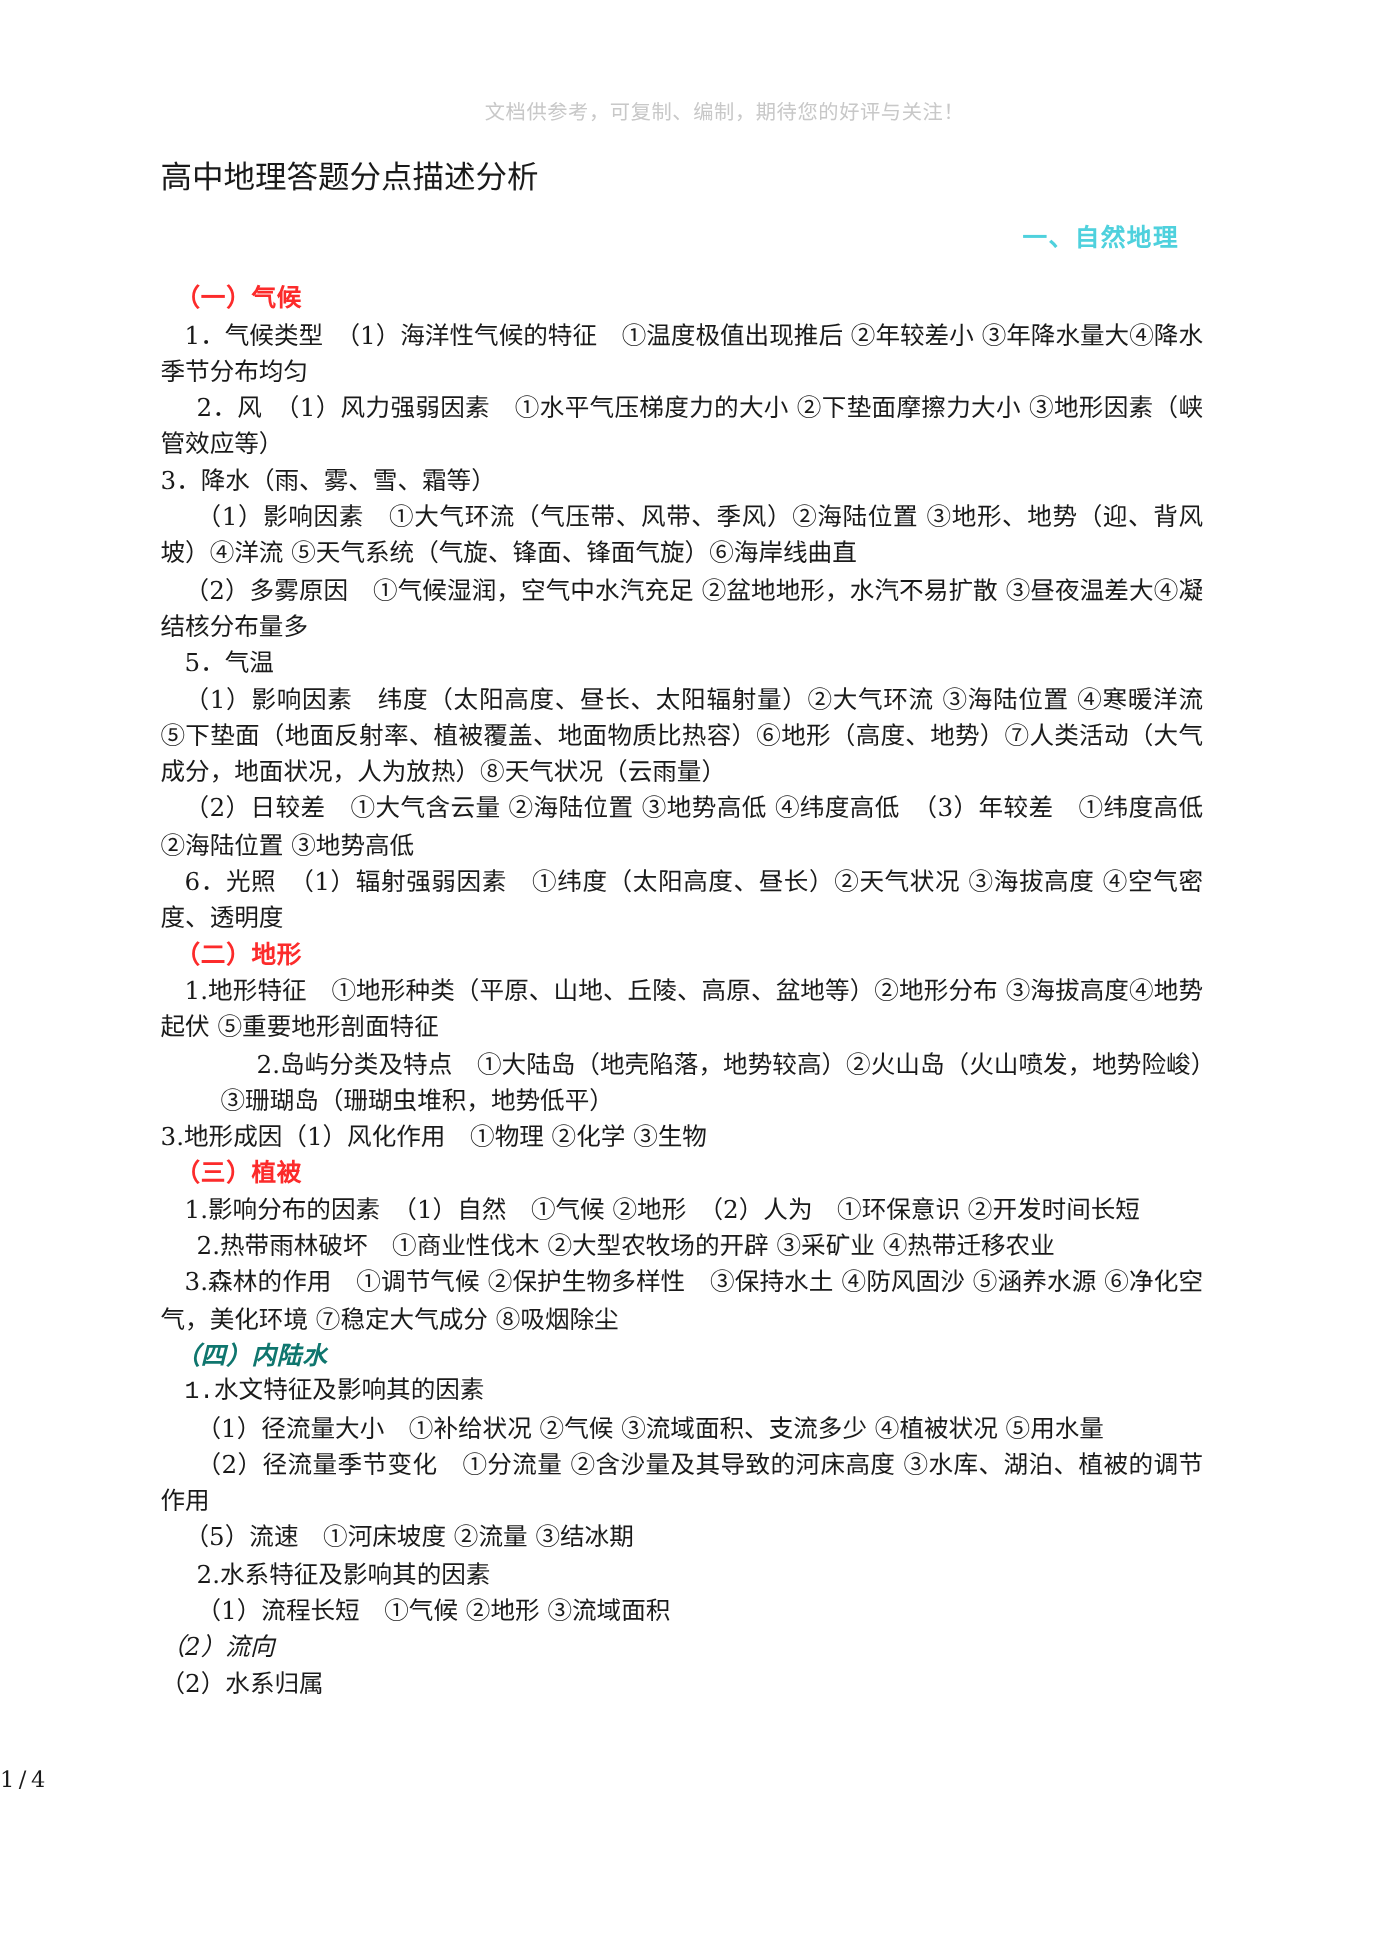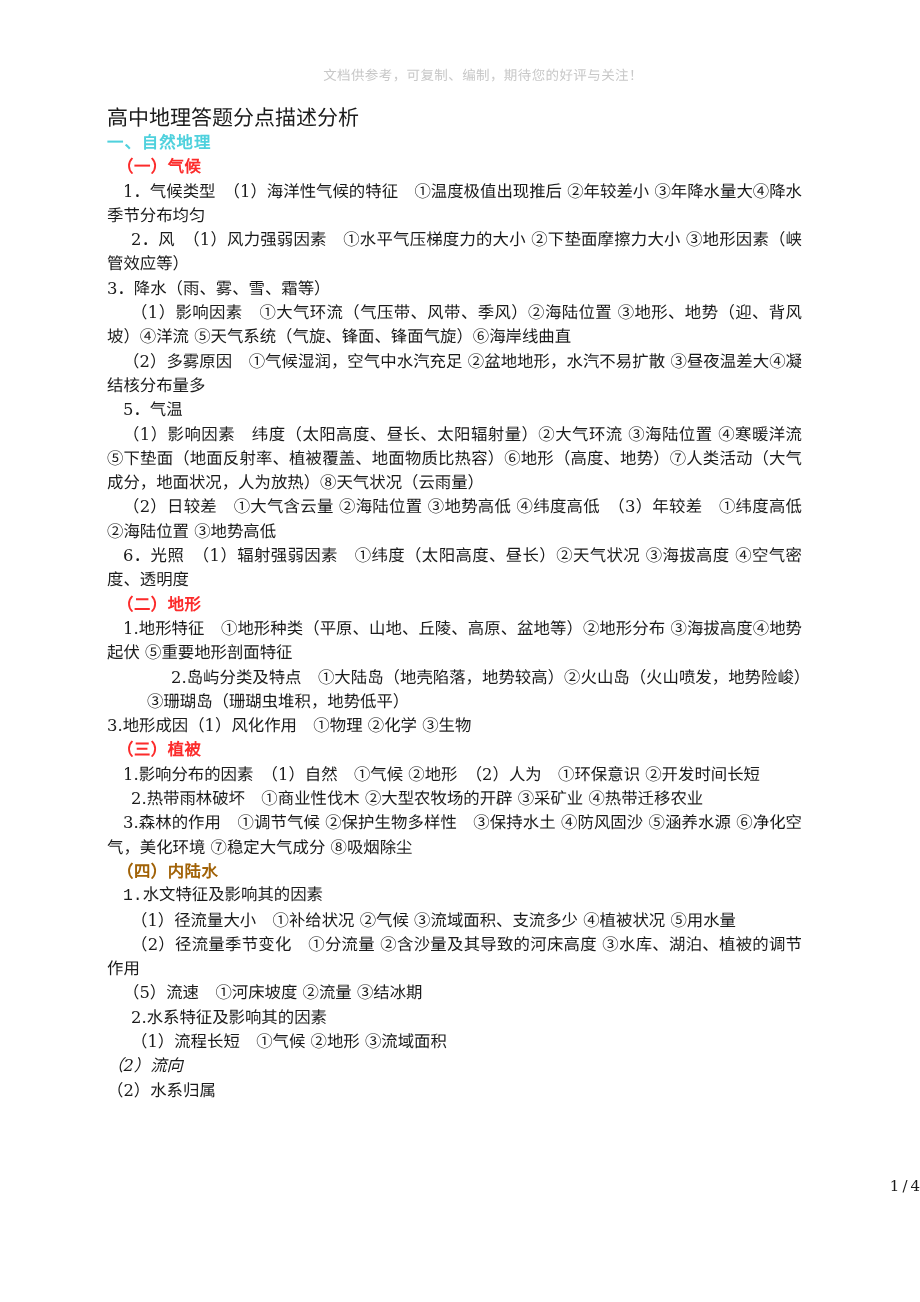--- a/index.html
+++ b/index.html
@@ -66,41 +66,41 @@
     font-size: 21px;
     line-height: 24.3px;
     color: #1a1a1a;
     margin: 0;
   }
 
   .sec-title {
     font-size: 16.4px;
     line-height: 25px;
     font-weight: bold;
-    text-align: left;
-    margin: 0;
+    text-align: right;
+    margin: 16px;
     letter-spacing: 1px;
   }
 
   .sub-title {
     font-size: 16.4px;
     line-height: 24.3px;
     font-weight: bold;
     margin: 0;
     text-indent: 10px;
     letter-spacing: 0.5px;
   }
 
   
   .doc-footer {
     position: absolute;
     left: 0;
     top: 1176px;
     width: 920px;
-    text-align: right;
+    text-align: left;
     font-size: 15px;
     line-height: 20px;
     color: #1a1a1a;
   }
   .doc-footer .pg-sep { padding: 0 3px; }
 </style>
 </head>
 <body>
 
 <div class="page">
@@ -124,21 +124,21 @@
         <p class="ln ind-1" style="color: rgb(26, 26, 26);">（2）日较差　①大气含云量 ②海陆位置 ③地势高低 ④纬度高低　（3）年较差　①纬度高低 ②海陆位置 ③地势高低</p>
         <p class="ln ind-1" style="color: rgb(26, 26, 26);">6．光照　（1）辐射强弱因素　①纬度（太阳高度、昼长）②天气状况 ③海拔高度 ④空气密度、透明度</p>
         <p class="sub-title" style="color: rgb(252, 43, 43);">（二）地形</p>
         <p class="ln ind-1" style="color: rgb(26, 26, 26);">1.地形特征　①地形种类（平原、山地、丘陵、高原、盆地等）②地形分布 ③海拔高度④地势起伏 ⑤重要地形剖面特征</p>
         <p class="ln ind-2" style="color: rgb(26, 26, 26); margin-left: 40px;">2.岛屿分类及特点　①大陆岛（地壳陷落，地势较高）②火山岛（火山喷发，地势险峻）③珊瑚岛（珊瑚虫堆积，地势低平）</p>
         <p class="ln ind-0" style="color: rgb(26, 26, 26);">3.地形成因（1）风化作用　①物理 ②化学 ③生物</p>
         <p class="sub-title" style="color: rgb(252, 43, 43);">（三）植被</p>
         <p class="ln ind-1" style="color: rgb(26, 26, 26);">1.影响分布的因素　（1）自然　①气候 ②地形　（2）人为　①环保意识 ②开发时间长短</p>
         <p class="ln ind-2" style="color: rgb(26, 26, 26);">2.热带雨林破坏　①商业性伐木 ②大型农牧场的开辟 ③采矿业 ④热带迁移农业</p>
         <p class="ln ind-1" style="color: rgb(26, 26, 26);">3.森林的作用　①调节气候 ②保护生物多样性　③保持水土 ④防风固沙 ⑤涵养水源 ⑥净化空气，美化环境 ⑦稳定大气成分 ⑧吸烟除尘</p>
-        <p class="sub-title" style="color: #a16207;">（四）内陆水</p>
+        <p class="sub-title" style="color: #0f766e; font-style: italic;">（四）内陆水</p>
         <p class="ln ind-1" style="color: rgb(26, 26, 26); font-family: Liberation Mono, monospace;">1.水文特征及影响其的因素</p>
         <p class="ln ind-2" style="color: rgb(26, 26, 26);">（1）径流量大小　①补给状况 ②气候 ③流域面积、支流多少 ④植被状况 ⑤用水量</p>
         <p class="ln ind-2" style="color: rgb(26, 26, 26);">（2）径流量季节变化　①分流量 ②含沙量及其导致的河床高度 ③水库、湖泊、植被的调节作用</p>
         <p class="ln ind-1" style="color: rgb(26, 26, 26);">（5）流速　①河床坡度 ②流量 ③结冰期</p>
         <p class="ln ind-2" style="color: rgb(26, 26, 26);">2.水系特征及影响其的因素</p>
         <p class="ln ind-2" style="color: rgb(26, 26, 26);">（1）流程长短　①气候 ②地形 ③流域面积</p>
         <p class="ln ind-0" style="color: rgb(26, 26, 26); font-style: italic;">（2）流向</p>
         <p class="ln ind-0" style="color: rgb(26, 26, 26);">（2）水系归属</p>
       </div>
   </div>

